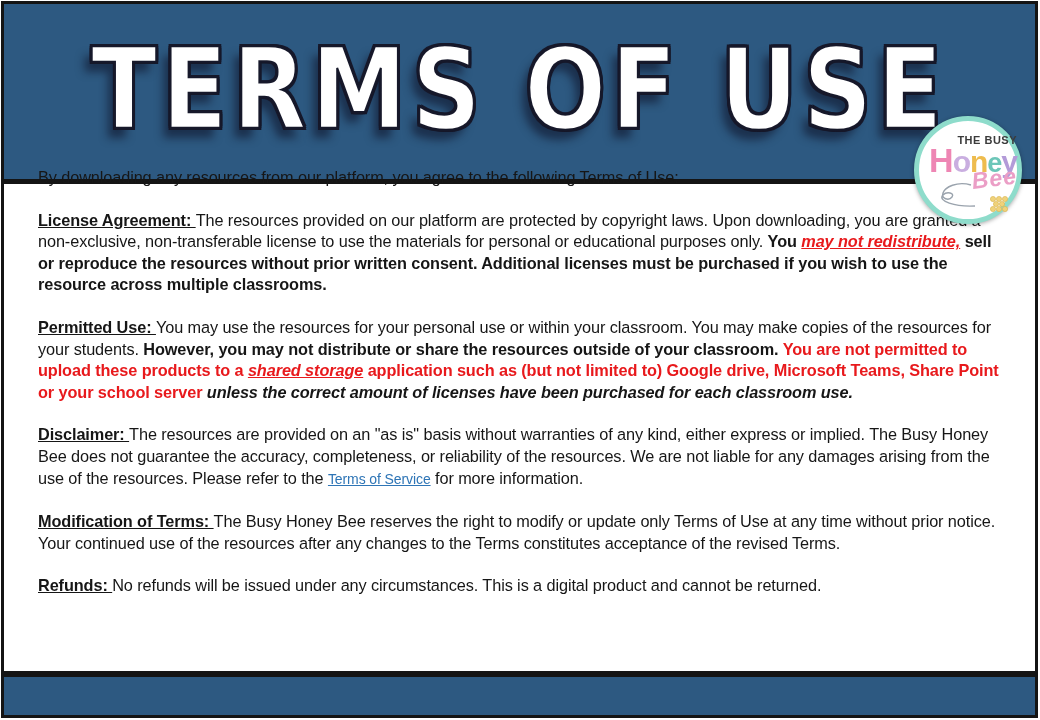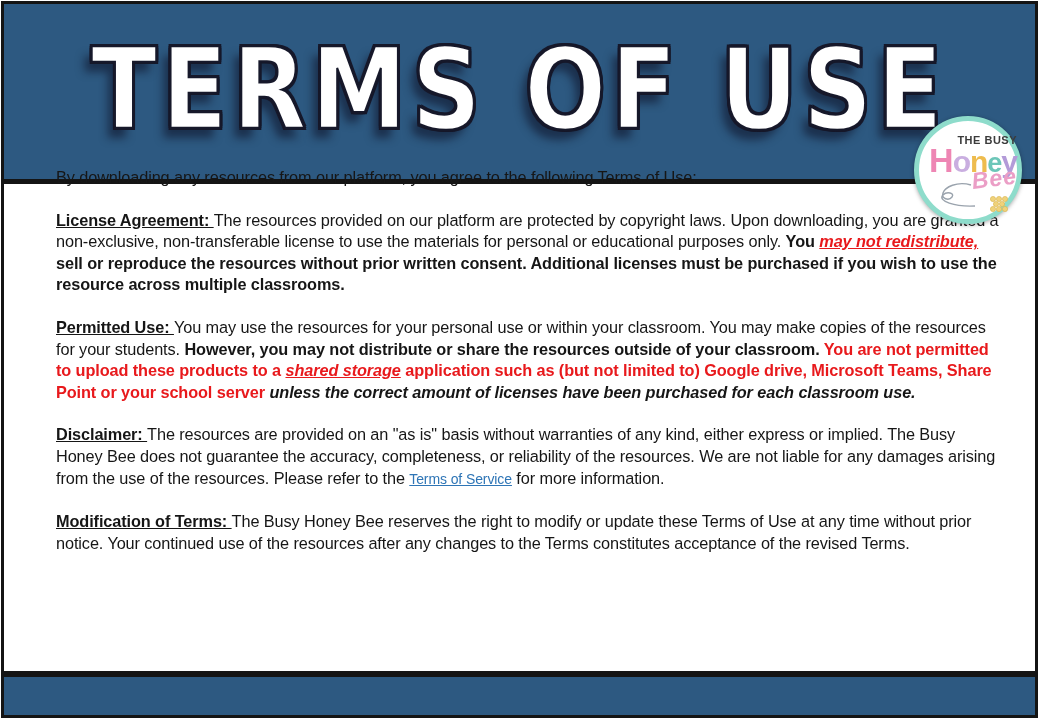--- a/index.html
+++ b/index.html
@@ -71,21 +71,20 @@
   .logo-swirl { position:absolute; left:8px; bottom:6px; }
   
   .content {
     position:absolute; top:163px; left:34px; width:966px;
     color:#161616;
   }
   .content p {
     font-size:16.3px; line-height:21.6px;
     margin-bottom:21px;
     letter-spacing:-0.1px;
-    margin-left:18px;
   }
   .seg-heading { font-weight:bold; text-decoration:underline; }
   .seg-bold { font-weight:bold; }
   .seg-red { color:var(--warning-red, #e8191c); }
   .seg-underline { text-decoration:underline;font-style:italic; }
   .seg-italic { font-style:italic; }
   .seg-link {
     color:var(--link-blue, #2e75b6);
     text-decoration:underline;
     font-size:14px;
@@ -129,20 +128,21 @@
           <circle cx="78" cy="30" r="2.6"></circle>
       </g>
     </svg>
   </div>
 
   <main class="content">
     <p>By downloading any resources from our platform, you agree to the following Terms of Use:</p>
     <p><span class="seg-heading">License Agreement: </span><span>The resources provided on our platform are protected by copyright laws. Upon downloading, you are granted a non-exclusive, non-transferable license to use the materials for personal or educational purposes only. </span><span class="seg-bold">You </span><span class="seg-bold seg-red seg-underline">may not redistribute,</span><span class="seg-bold"> sell or reproduce the resources without prior written consent. Additional licenses must be purchased if you wish to use the resource across multiple classrooms.</span></p>
     <p><span class="seg-heading">Permitted Use: </span><span>You may use the resources for your personal use or within your classroom. You may make copies of the resources for your students. </span><span class="seg-bold">However, you may not distribute or share the resources outside of your classroom. </span><span class="seg-bold seg-red">You are not permitted to upload these products to a </span><span class="seg-bold seg-red seg-underline">shared storage</span><span class="seg-bold seg-red"> application such as (but not limited to) Google drive, Microsoft Teams, Share Point or your school server </span><span class="seg-bold seg-italic">unless the correct amount of licenses have been purchased for each classroom use.</span></p>
     <p><span class="seg-heading">Disclaimer: </span><span>The resources are provided on an "as is" basis without warranties of any kind, either express or implied. The Busy Honey Bee does not guarantee the accuracy, completeness, or reliability of the resources. We are not liable for any damages arising from the use of the resources. Please refer to the </span><span class="seg-link">Terms of Service</span><span> for more information.</span></p>
-    <p><span class="seg-heading">Modification of Terms: </span><span>The Busy Honey Bee reserves the right to modify or update these Terms of Use at any time without prior notice. Your continued use of the resources after any changes to the Terms constitutes acceptance of the revised Terms.</span></p>
+    <p><span class="seg-heading">Modification of Terms: </span><span>The Busy Honey Bee reserves the right to modify or update only Terms of Use at any time without prior notice. Your continued use of the resources after any changes to the Terms constitutes acceptance of the revised Terms.</span></p>
+    <p><span class="seg-heading">Refunds: </span><span>No refunds will be issued under any circumstances. This is a digital product and cannot be returned.</span></p>
   </main>
 
   <footer class="footer">
     <span class="footer-text">© The Busy Honey Bee</span>
   </footer>
 
 </div>
 
 </body></html>

